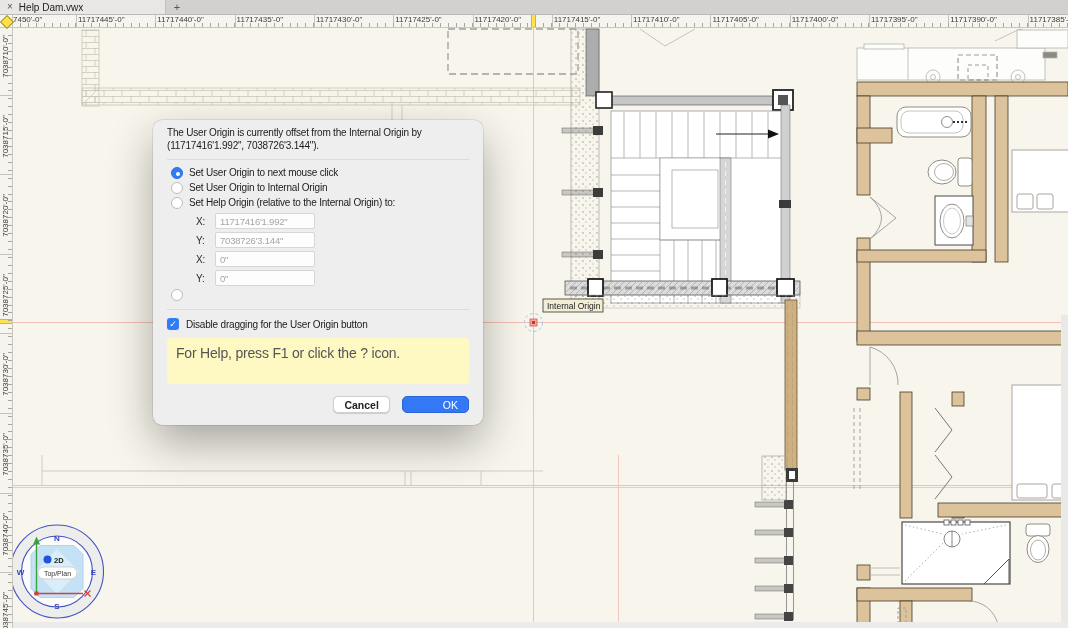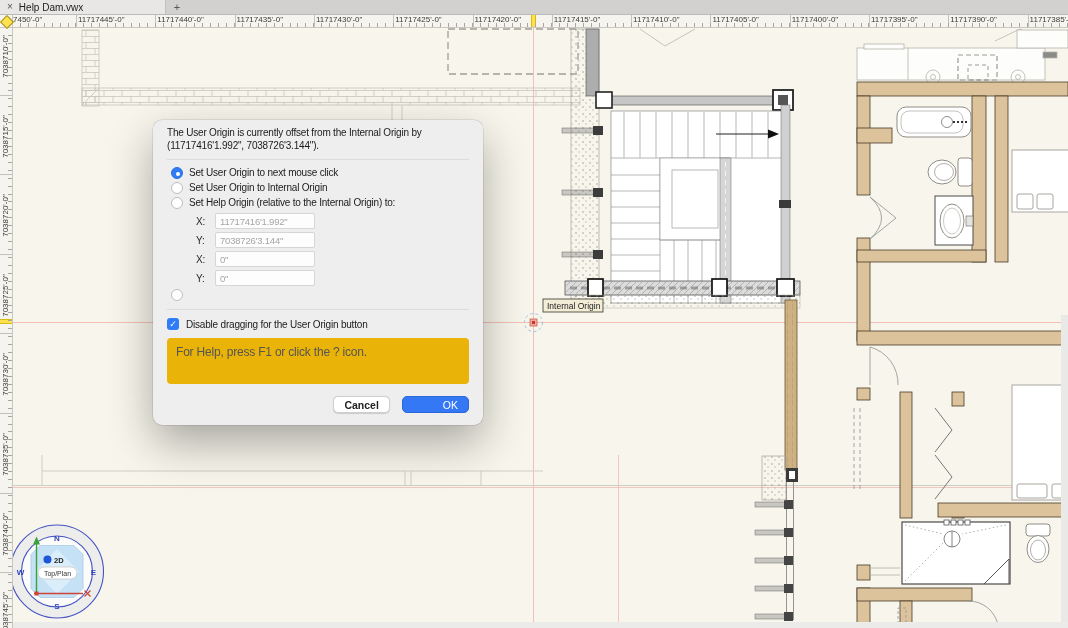--- a/index.html
+++ b/index.html
@@ -51,21 +51,21 @@
   .radio{position:relative;width:12px;height:12px;border-radius:50%;background:#fff;border:1px solid #bdbdbd;box-sizing:border-box;flex:0 0 auto;}
   .radio.sel{background:#2f7cf6;border-color:#2a70e2;}
   .radio.sel::after{content:"";position:absolute;left:3.5px;top:3.5px;width:4px;height:4px;border-radius:50%;background:#fff;}
   .frow{display:flex;align-items:center;gap:7px;margin:3px 0 3px 29px;height:16px;}
   .frow label{width:12px;color:#2a2a2a;}
   .frow input{width:90px;height:14px;font-size:9.5px;letter-spacing:-.2px;color:#a6a6a6;background:#fdfdfd;
        border:1px solid #d6d6d6;border-radius:2px;padding:0 4px;font-family:"Liberation Sans",sans-serif;}
   .cbrow{display:flex;align-items:center;gap:7px;margin:5px 0 7px;height:14px;white-space:nowrap;}
   .cbox{width:12px;height:12px;border-radius:3px;background:#2f7cf6;display:flex;align-items:center;justify-content:center;
        color:#fff;font-size:9px;line-height:9px;flex:0 0 auto;}
-  .helpbox{background:#eab308;border-radius:4px;height:46px;padding:7px 9px;box-sizing:border-box;color:#555;font-size:12px;}
+  .helpbox{background:#fef9c3;border-radius:4px;height:46px;padding:7px 9px;box-sizing:border-box;color:#555;font-size:14px;}
   .btnrow{display:flex;justify-content:flex-end;gap:12px;margin-top:12px;}
   .btn{height:17px;min-width:42px;border-radius:5px;font-size:10.5px;letter-spacing:0;display:flex;align-items:center;justify-content:center;padding:0 10px;box-sizing:border-box;}
   .btn.cancel{background:#fff;border:.5px solid #cfcfcf;color:#222;box-shadow:0 .5px 1px rgba(0,0,0,.15);font-weight:bold;}
   .btn.ok{background:#3478f6;color:#fff;border:.5px solid #2a67d8;padding-left:40px;}
 </style>
 </head>
 <body>
 
 <div class="screen">
 

